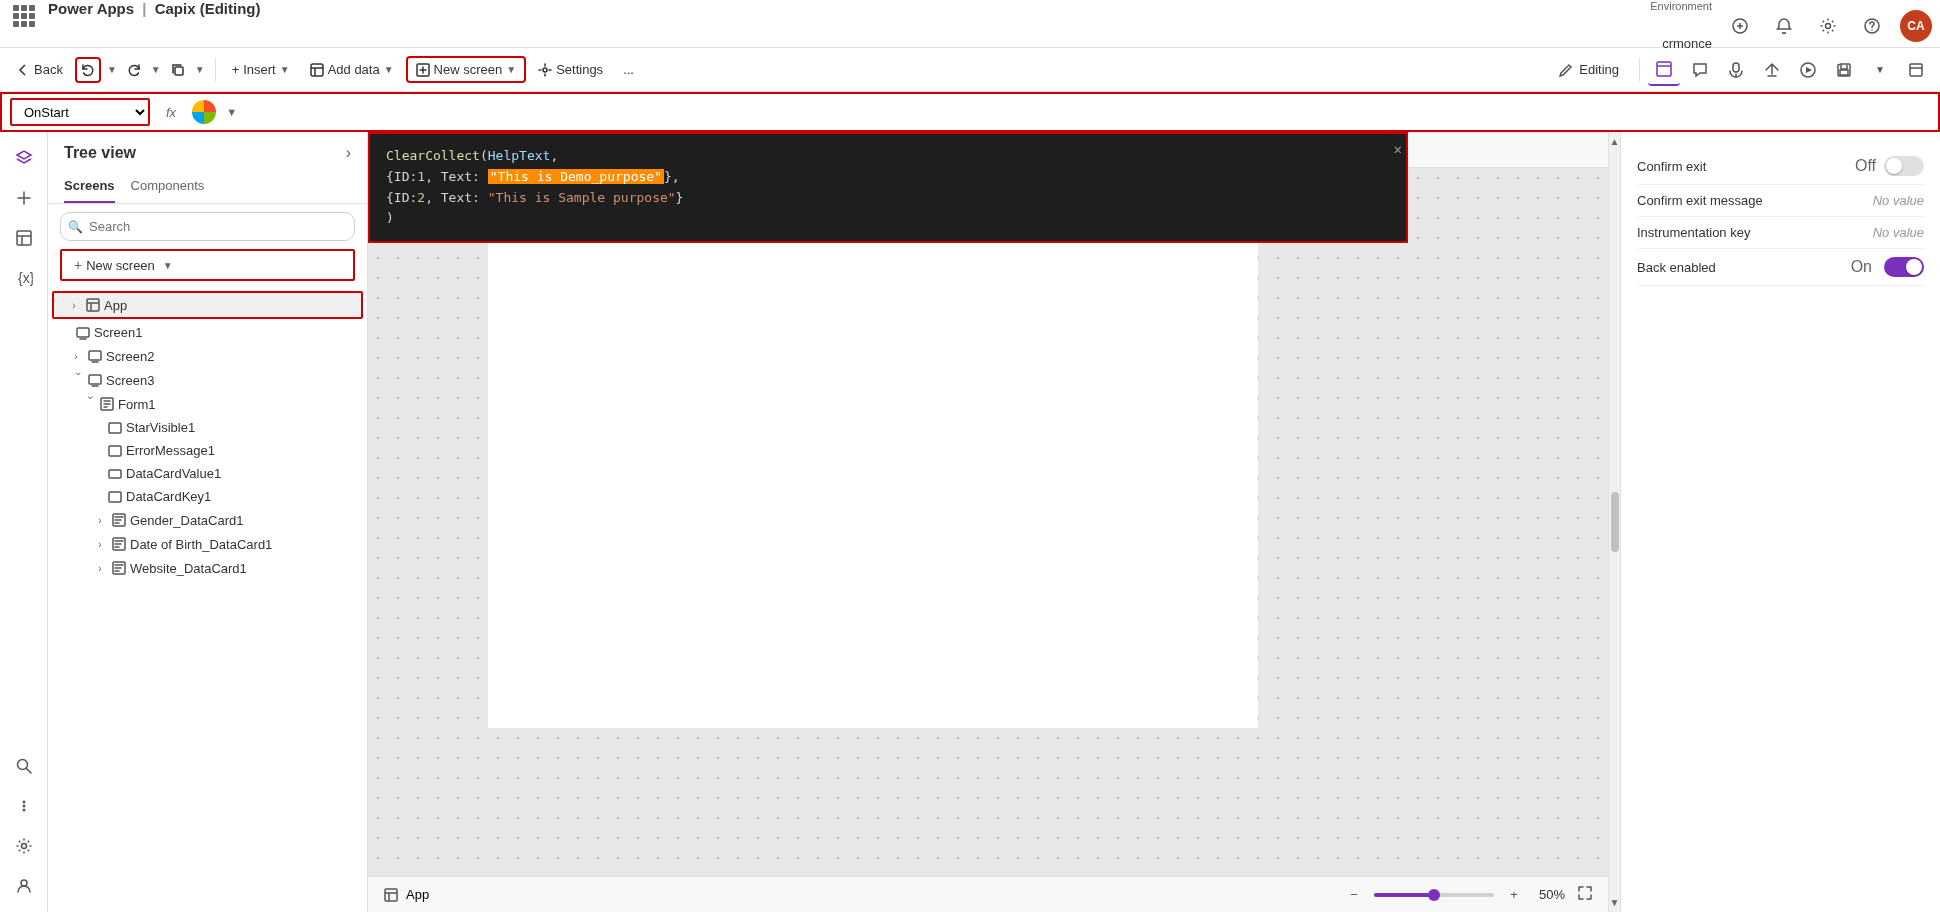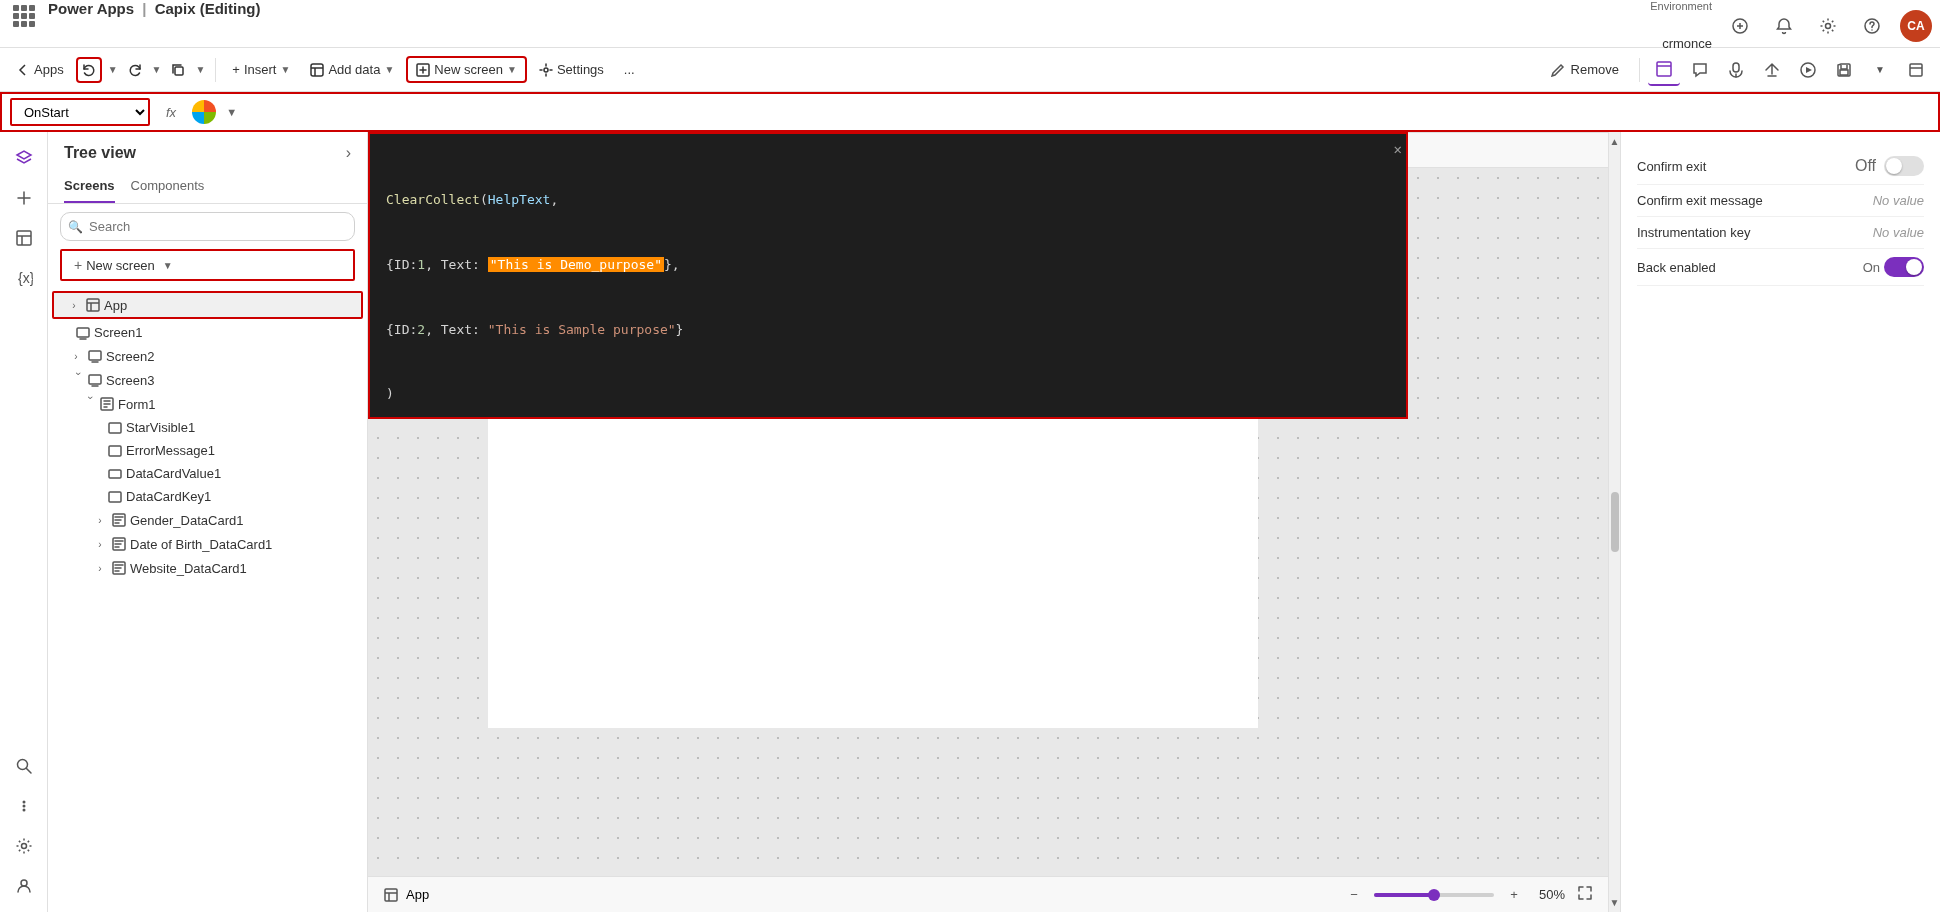--- a/index.html
+++ b/index.html
@@ -111,21 +111,21 @@
     .tree-item .expander { width: 16px; height: 16px; display: flex; align-items: center; justify-content: center; font-size: 10px; color: #666; }
     .tree-item .item-label { font-size: 13px; color: #333; }
 
     
     .code-editor {
       position: absolute; top: 0; left: 0; right: 200px;
       background: #1e1e1e; border: 2px solid #c00;
       padding: 12px 16px; z-index: 10;
       font-family: 'Consolas', monospace; font-size: 13px; line-height: 1.6;
     }
-    .code-line { white-space: pre; margin-top: 44px; }
+    .code-line { white-space: pre; }
     .code-close {
       position: absolute; top: 4px; right: 4px;
       color: #999; cursor: pointer; font-size: 14px;
     }
     .kw-func { color: #dcdcaa; }
     .canvas-format-btn { display: flex; align-items: center; gap: 4px; cursor: pointer; font-size: 13px; color: #333; padding: 4px 8px; border-radius: 3px; }
 
     
     .right-panel {
       width: 320px; background: #ffffff; border-left: 1px solid #e0e0e0;
@@ -135,21 +135,21 @@
     .prop-label { font-size: 13px; color: #333; }
     .prop-value { font-size: 13px; color: #999; font-style: italic; }
     .toggle {
       width: 40px; height: 20px; border-radius: 10px; cursor: pointer;
       display: flex; align-items: center; padding: 2px;
     }
     .toggle.off { background: #e0e0e0; justify-content: flex-start; }
     .toggle.on { background: #7b2fbe; justify-content: flex-end; }
     .toggle-thumb { width: 16px; height: 16px; border-radius: 50%; background: white; box-shadow: 0 1px 2px rgba(0,0,0,0.3); }
     .prop-off-label { font-size: 16px; color: #666; margin-right: 4px; }
-    .prop-on-label { font-size: 13px; color: #666; margin-right: 0; }
+    .prop-on-label { font-size: 16px; color: #666; margin-right: 8px; }
     .toggle-row { display: flex; align-items: center; gap: 4px; }
     .zoom-controls { display: flex; align-items: center; gap: 8px; }
     .zoom-btn { width: 24px; height: 24px; display: flex; align-items: center; justify-content: center; cursor: pointer; color: #555; border-radius: 3px; }
     .zoom-slider { width: 120px; height: 4px; background: #d0d0d0; border-radius: 2px; position: relative; cursor: pointer; }
     .zoom-slider-fill { height: 100%; width: 50%; background: #7b2fbe; border-radius: 2px; }
     .zoom-slider-thumb { width: 12px; height: 12px; border-radius: 50%; background: #7b2fbe; position: absolute; top: -4px; left: 50%; transform: translateX(-50%); }
     .zoom-pct { font-size: 13px; color: #333; min-width: 36px; text-align: center; }
     .fullscreen-btn { cursor: pointer; color: #555; }
 
     
@@ -233,21 +233,21 @@
     </div>
     <div class="avatar">CA</div>
   </div>
 </div>
 
 <div class="toolbar">
   <button class="toolbar-btn">
     <svg width="14" height="14" viewBox="0 0 14 14" fill="none">
         <path d="M9 2L4 7l5 5" stroke="#333" stroke-width="1.5"></path>
       </svg>
-    <span>Apps</span>
+    <span>Back</span>
   </button>
   <button class="toolbar-btn red-outline" style="padding:4px 4px;">
     <svg width="14" height="14" viewBox="0 0 14 14" fill="none">
         <path d="M2 6a5 5 0 1 1 .5 4" stroke="#333" stroke-width="1.5" stroke-linecap="round"></path>
         <path d="M2 2v4h4" stroke="#333" stroke-width="1.5" stroke-linecap="round" stroke-linejoin="round"></path>
       </svg>
   </button>
   <button class="toolbar-btn" style="padding:4px 2px;">
     <span class="chevron">▼</span>
   </button>
@@ -306,21 +306,21 @@
 
   <button class="toolbar-btn">
     <span>...</span>
   </button>
 
   <div class="toolbar-right">
     <div class="editing-badge">
       <svg width="14" height="14" viewBox="0 0 14 14" fill="none">
           <path d="M2 10L10 2l2 2-8 8-3 1 1-3z" stroke="#555" stroke-width="1.5"></path>
         </svg>
-      <span>Remove</span>
+      <span>Editing</span>
     </div>
     <div class="toolbar-divider"></div>
     <div class="toolbar-icon-btn active">
       <svg width="16" height="16" viewBox="0 0 16 16" fill="none">
           <rect x="1" y="1" width="14" height="14" rx="1" stroke="#7b2fbe" stroke-width="1.5"></rect>
           <path d="M1 5h14" stroke="#7b2fbe" stroke-width="1.5"></path>
         </svg>
     </div>
     <div class="toolbar-icon-btn">
       <svg width="16" height="16" viewBox="0 0 16 16" fill="none">

